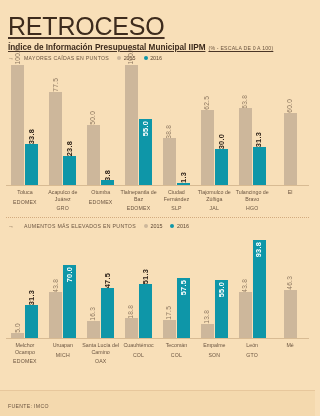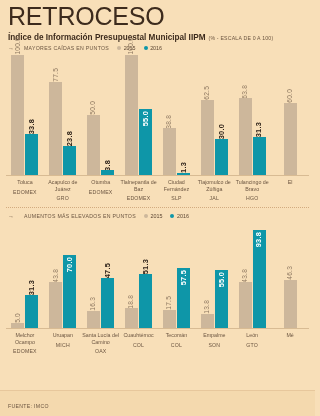--- a/index.html
+++ b/index.html
@@ -7,21 +7,21 @@
     width:315px;height:416px;
     background:#f8dfb8;
     font-family:"Liberation Sans", sans-serif;
     color:#4a3526;
     overflow:hidden;
     position:relative;
   }
   .wrap{position:relative;width:315px;height:416px;}
 
   
-  .header{padding:4px 8px 0 8px;}
+  .header{padding:14px 8px 0 8px;text-decoration:underline;}
   .main-title{
     font-size:25px;font-weight:400;letter-spacing:-0.2px;
     color:#3d2b1d;line-height:1;margin:0 0 4px 0;
     font-family:"Liberation Sans", sans-serif;
   }
   .sub-row{display:flex;align-items:baseline;gap:3px;flex-wrap:nowrap;}
   .subtitle{font-size:8.2px;font-weight:bold;color:#3d2b1d;white-space:nowrap;}
   .subnote{font-size:5.2px;color:#6b5540;white-space:nowrap;letter-spacing:0.2px;}
 
   .legend-row{display:flex;align-items:center;gap:8px;margin-top:3px;}

